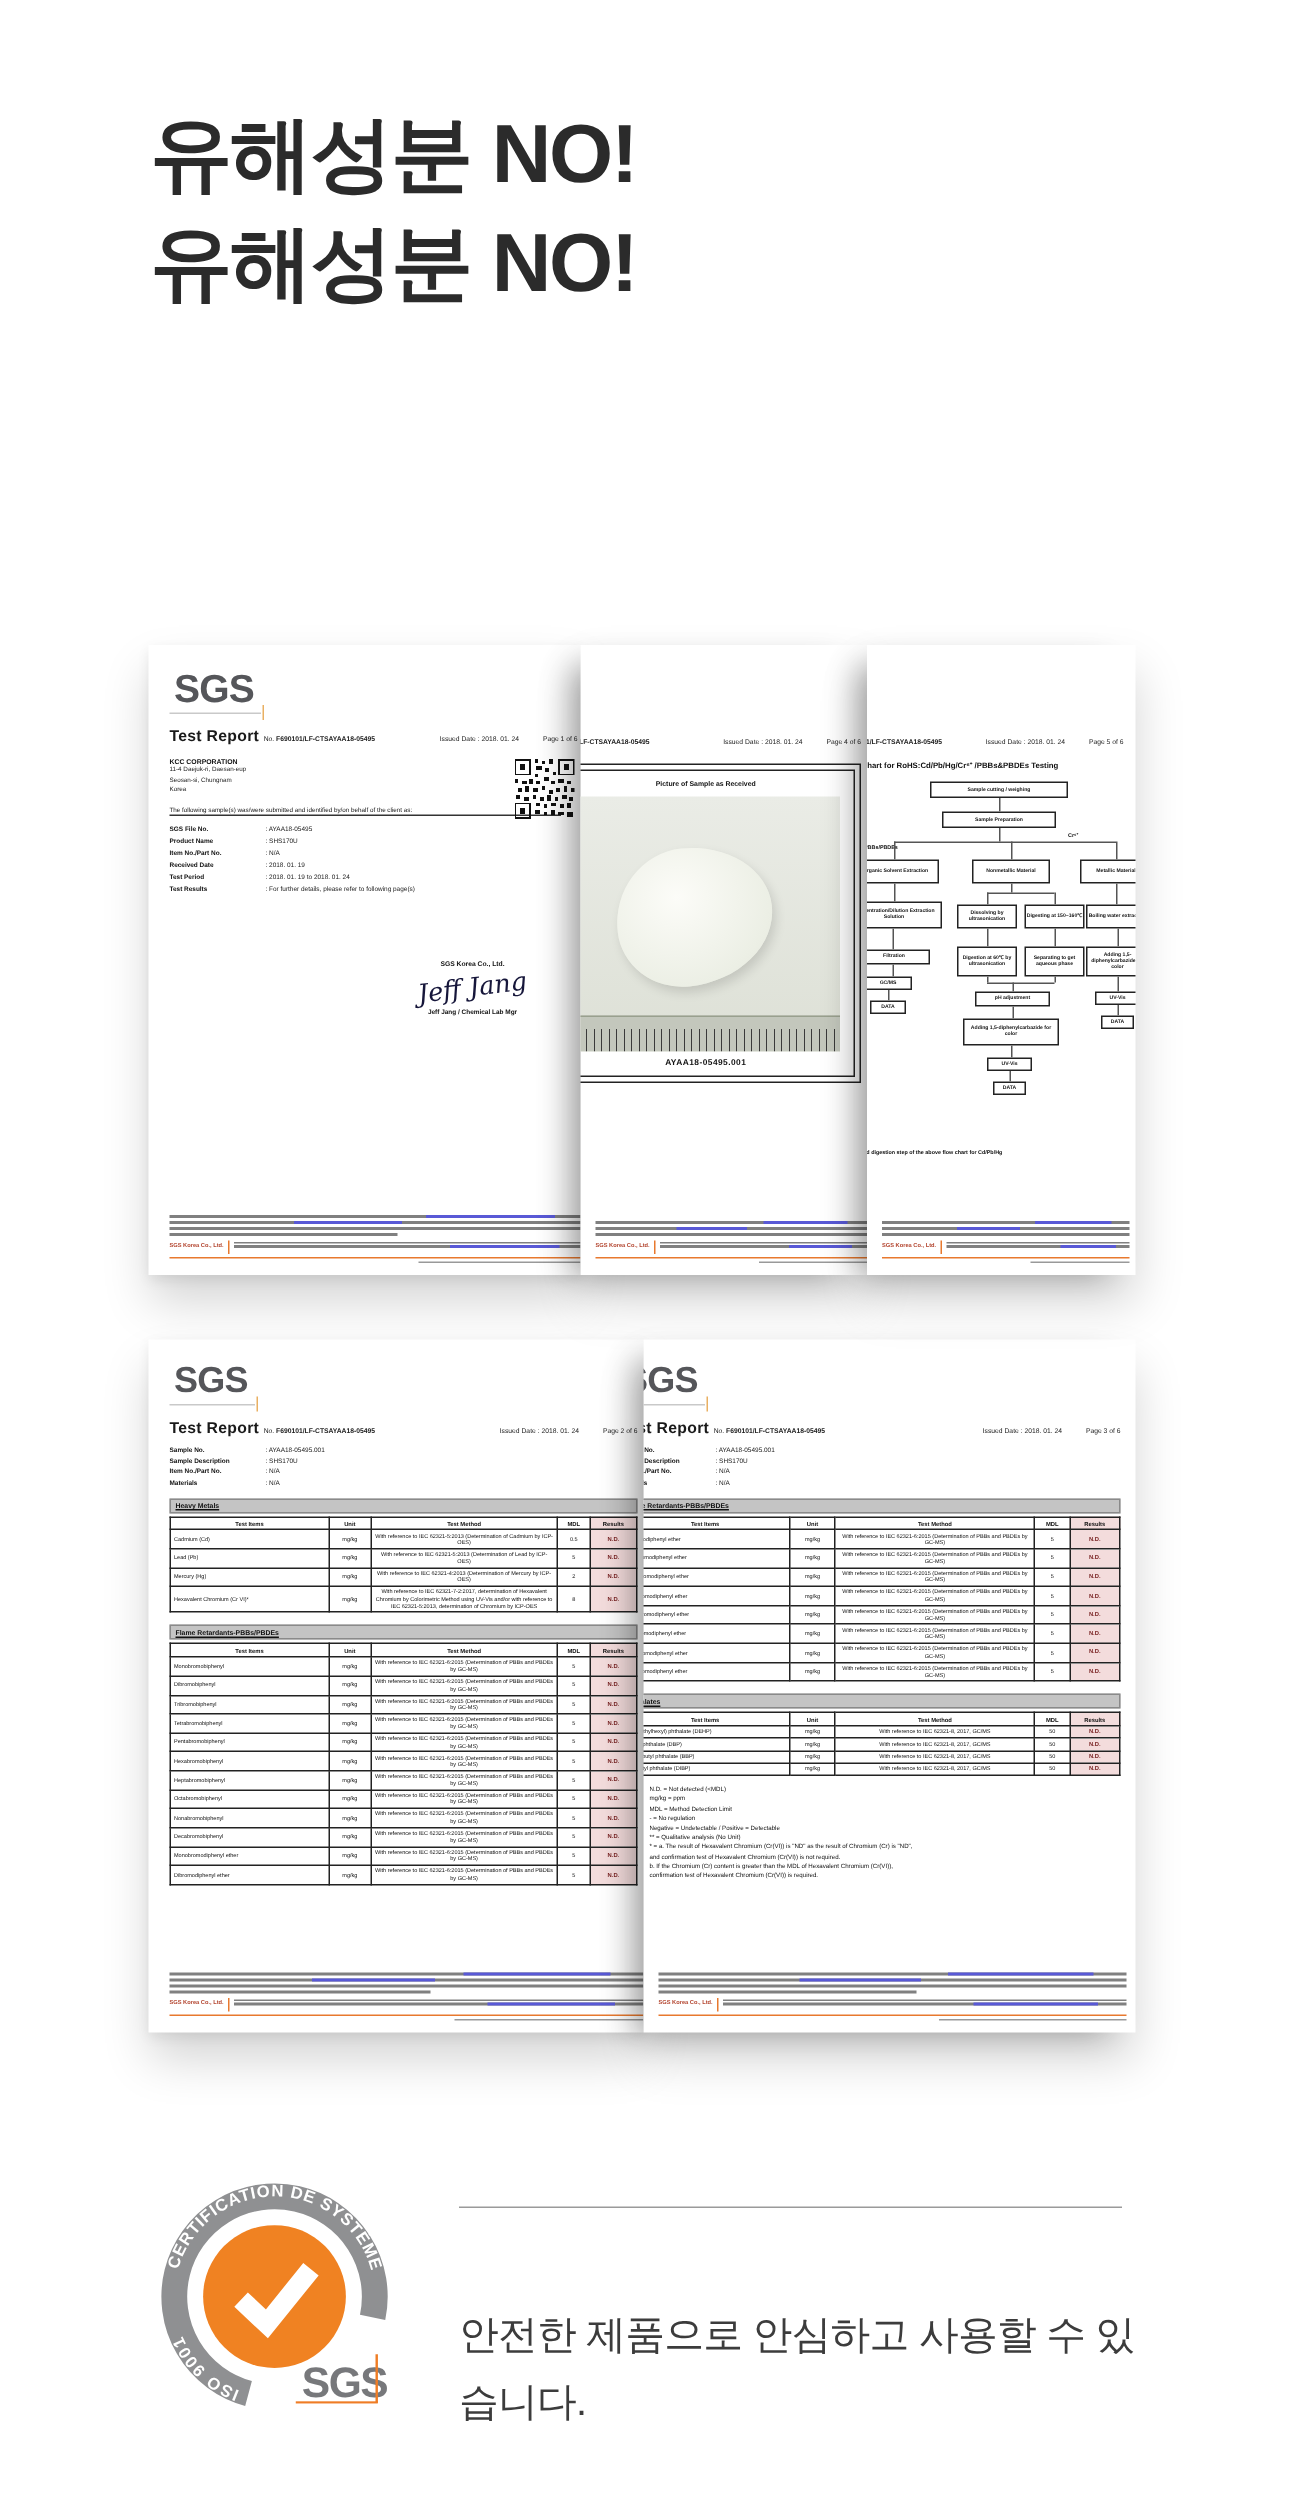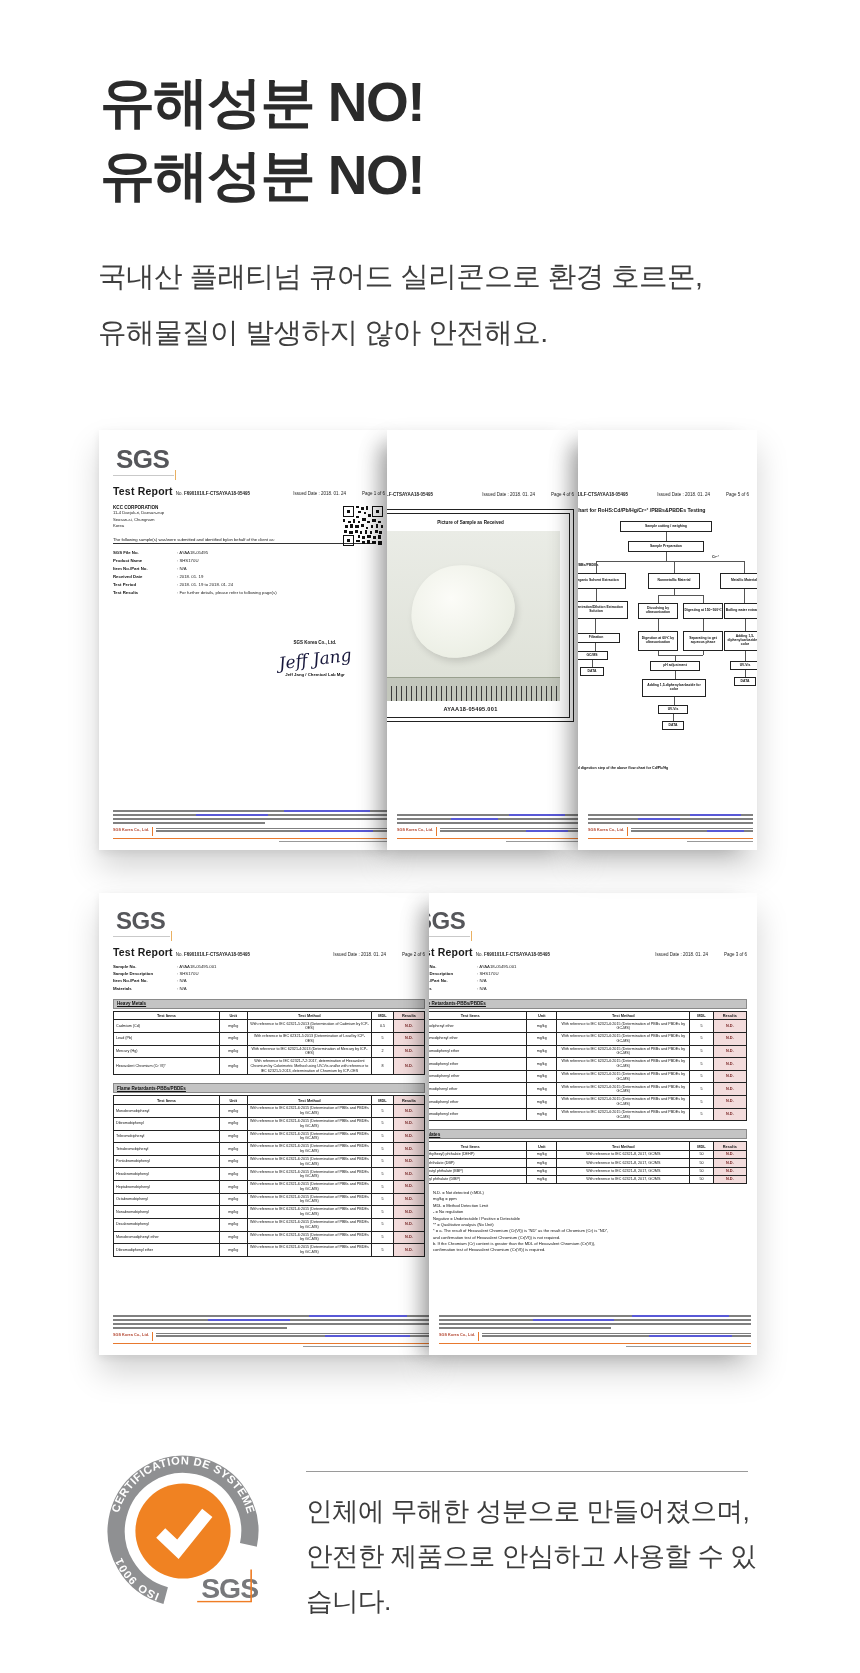--- a/index.html
+++ b/index.html
@@ -118,21 +118,20 @@
   .certtext{margin-left:206px}
   .certh{margin:2px 0 0;font-size:33px;font-weight:800;color:#3a3a3a;letter-spacing:-1px}
   .certdiv{height:1px;background:#9a9a9a;margin:23px 0 17px;width:442px}
   .certp{margin:0;font-size:26.5px;line-height:1.7;color:#3c3c3c;letter-spacing:-.5px}
 </style>
 </head>
 <body>
 
 <header class="intro">
   <h1><span>유해성분 NO!</span><br><span>유해성분 NO!</span></h1>
-  <p class="sub"><span>국내산 플래티넘 큐어드 실리콘으로 환경 호르몬,</span><br><span>유해물질이 발생하지 않아 안전해요.</span></p>
 </header>
 
 <section id="row1" class="docrow">
 
   <article id="p1" class="panel">
     <div class="pad">
       <div class="sgslogo">SGS</div>
       <div class="rhead">
         <span class="rtitle">Test Report</span>
         <span class="rno"><span>No.</span> <b>F690101/LF-CTSAYAA18-05495</b></span>
@@ -717,15 +716,15 @@
     <circle cx="80" cy="78" r="47" fill="#f08222"></circle>
     <path d="M58 80 L75 96 L104 60" stroke="#fff" stroke-width="13" fill="none"></path>
     <text font-size="11" font-weight="bold" fill="#fff" letter-spacing="1" font-family="Liberation Sans,sans-serif"><textPath href="#ringt" startOffset="2%">ISO 9001</textPath></text>
     <text font-size="11" font-weight="bold" fill="#fff" letter-spacing=".6" text-anchor="middle" font-family="Liberation Sans,sans-serif"><textPath href="#ringt" startOffset="62%">CERTIFICATION DE SYSTÈME</textPath></text>
     <text x="98" y="144" font-size="28" font-weight="bold" fill="#77787b" letter-spacing="-1" font-family="Liberation Sans,sans-serif">SGS</text>
     <rect x="146.5" y="116" width="1.6" height="32" fill="#ef7d25"></rect>
     <rect x="94" y="147" width="54" height="1.4" fill="#ef7d25"></rect>
   </svg>
   <div class="certtext">
     <div class="certdiv"></div>
-    <p class="certp"><span>인체에 무해한 성분으로 만들어졌으며,</span><br><span>안전한 제품으로 안심하고 사용할 수 있습니다.</span></p>
+    <p class="certp"><br><span>안전한 제품으로 안심하고 사용할 수 있습니다.</span></p>
   </div>
 </section>
 
 </body></html>

